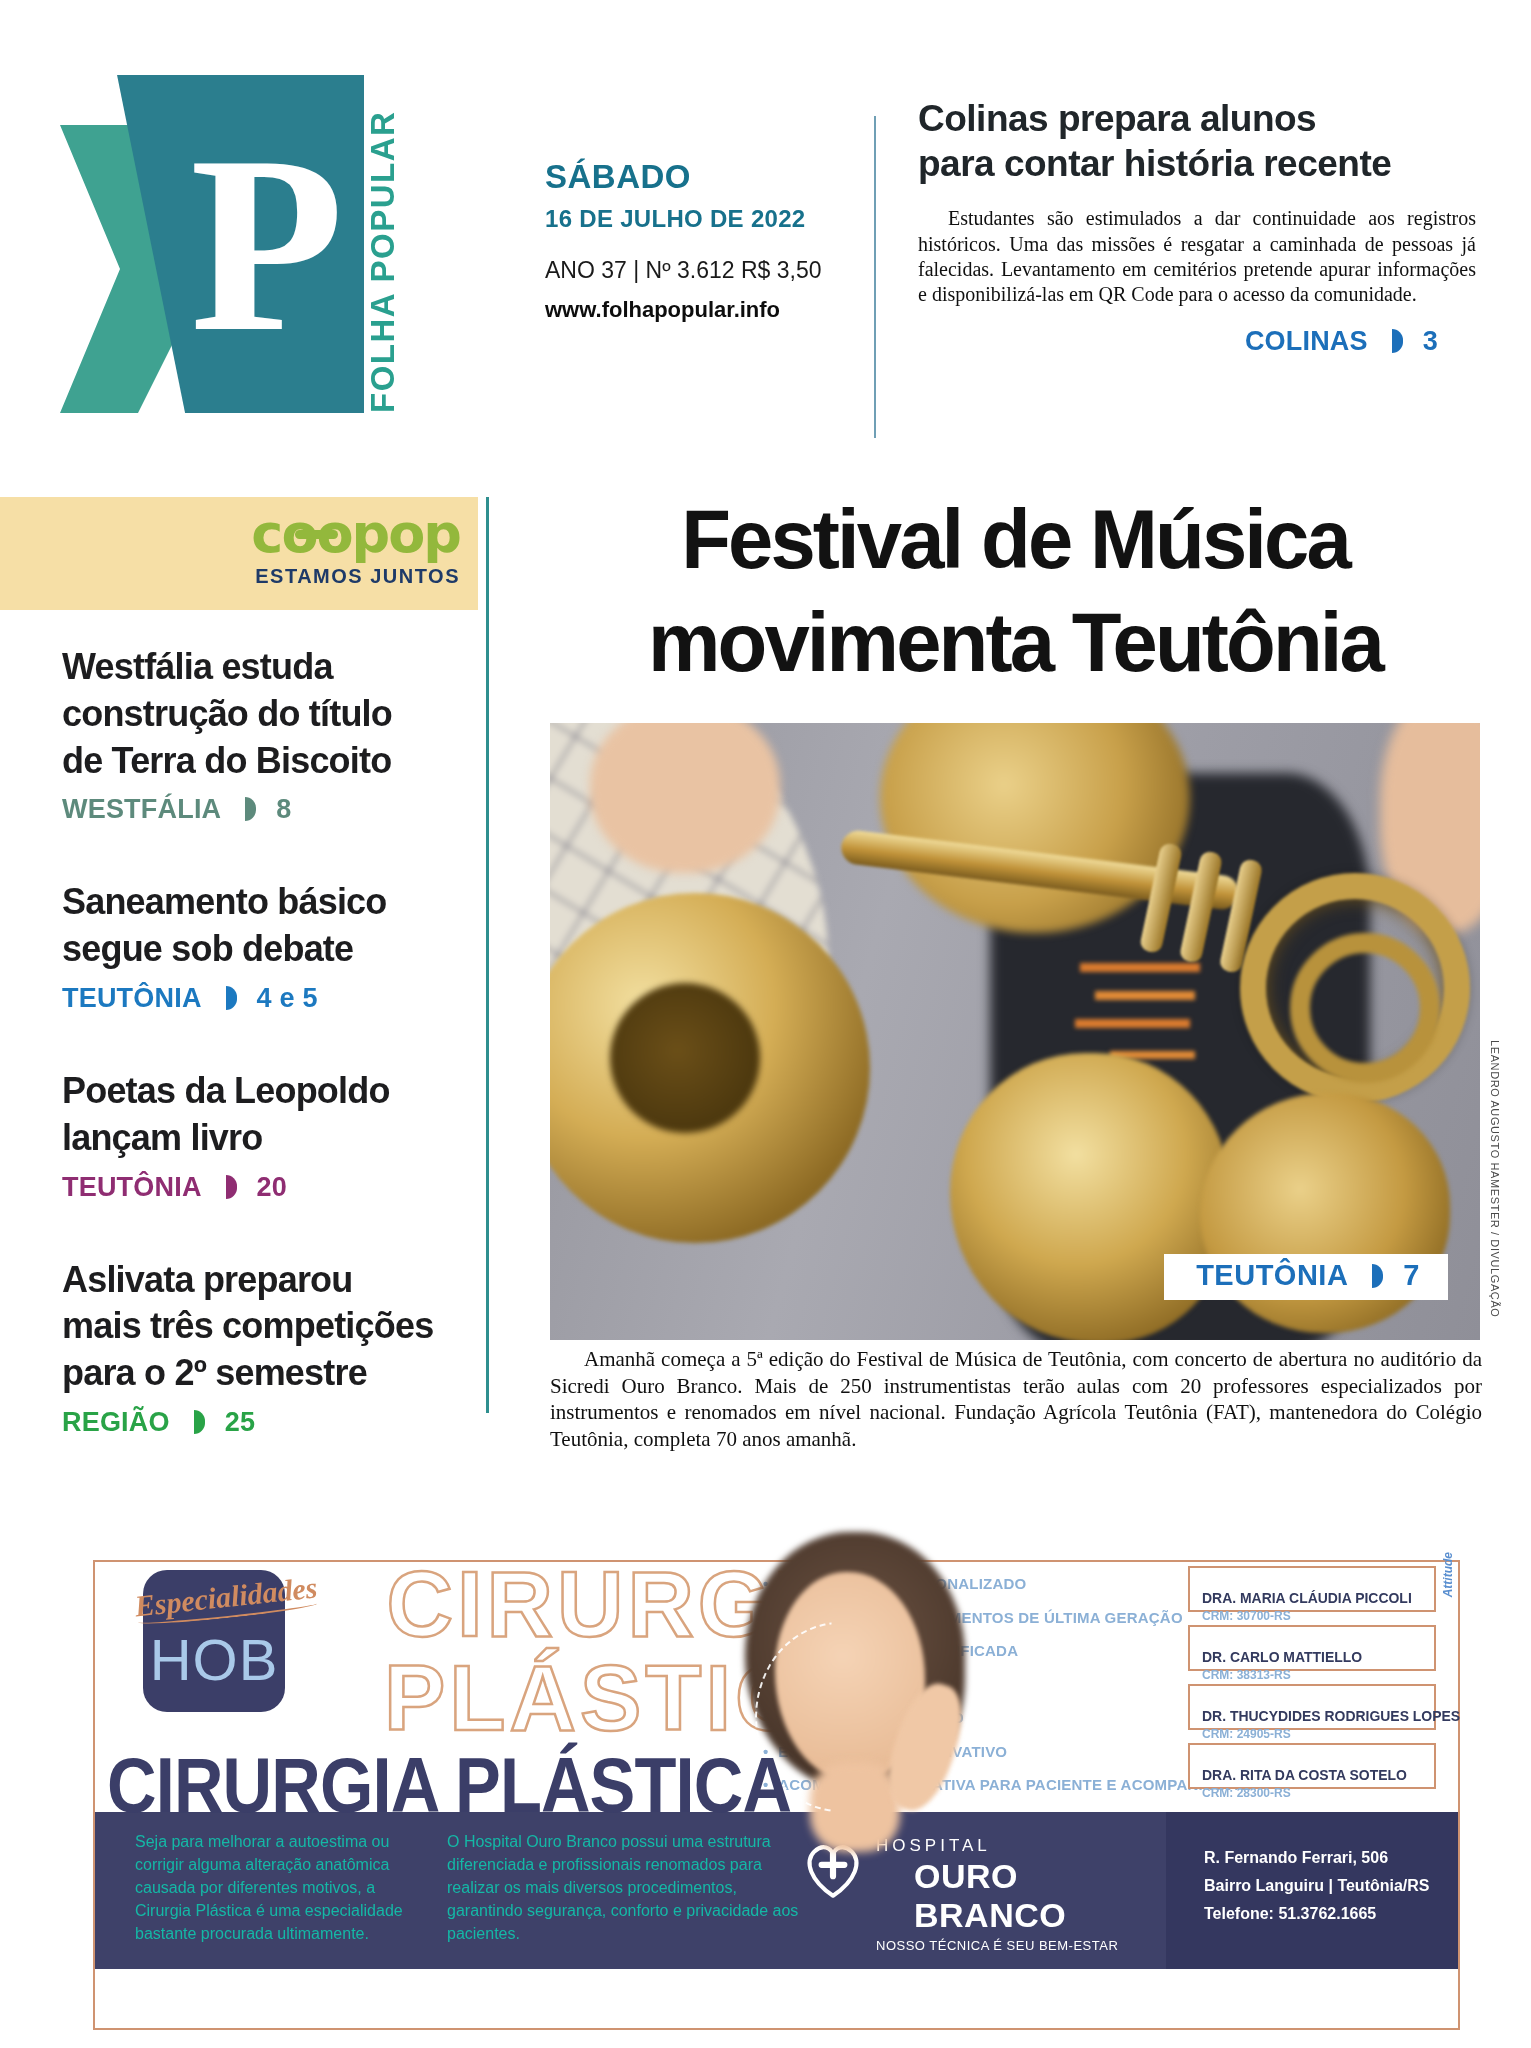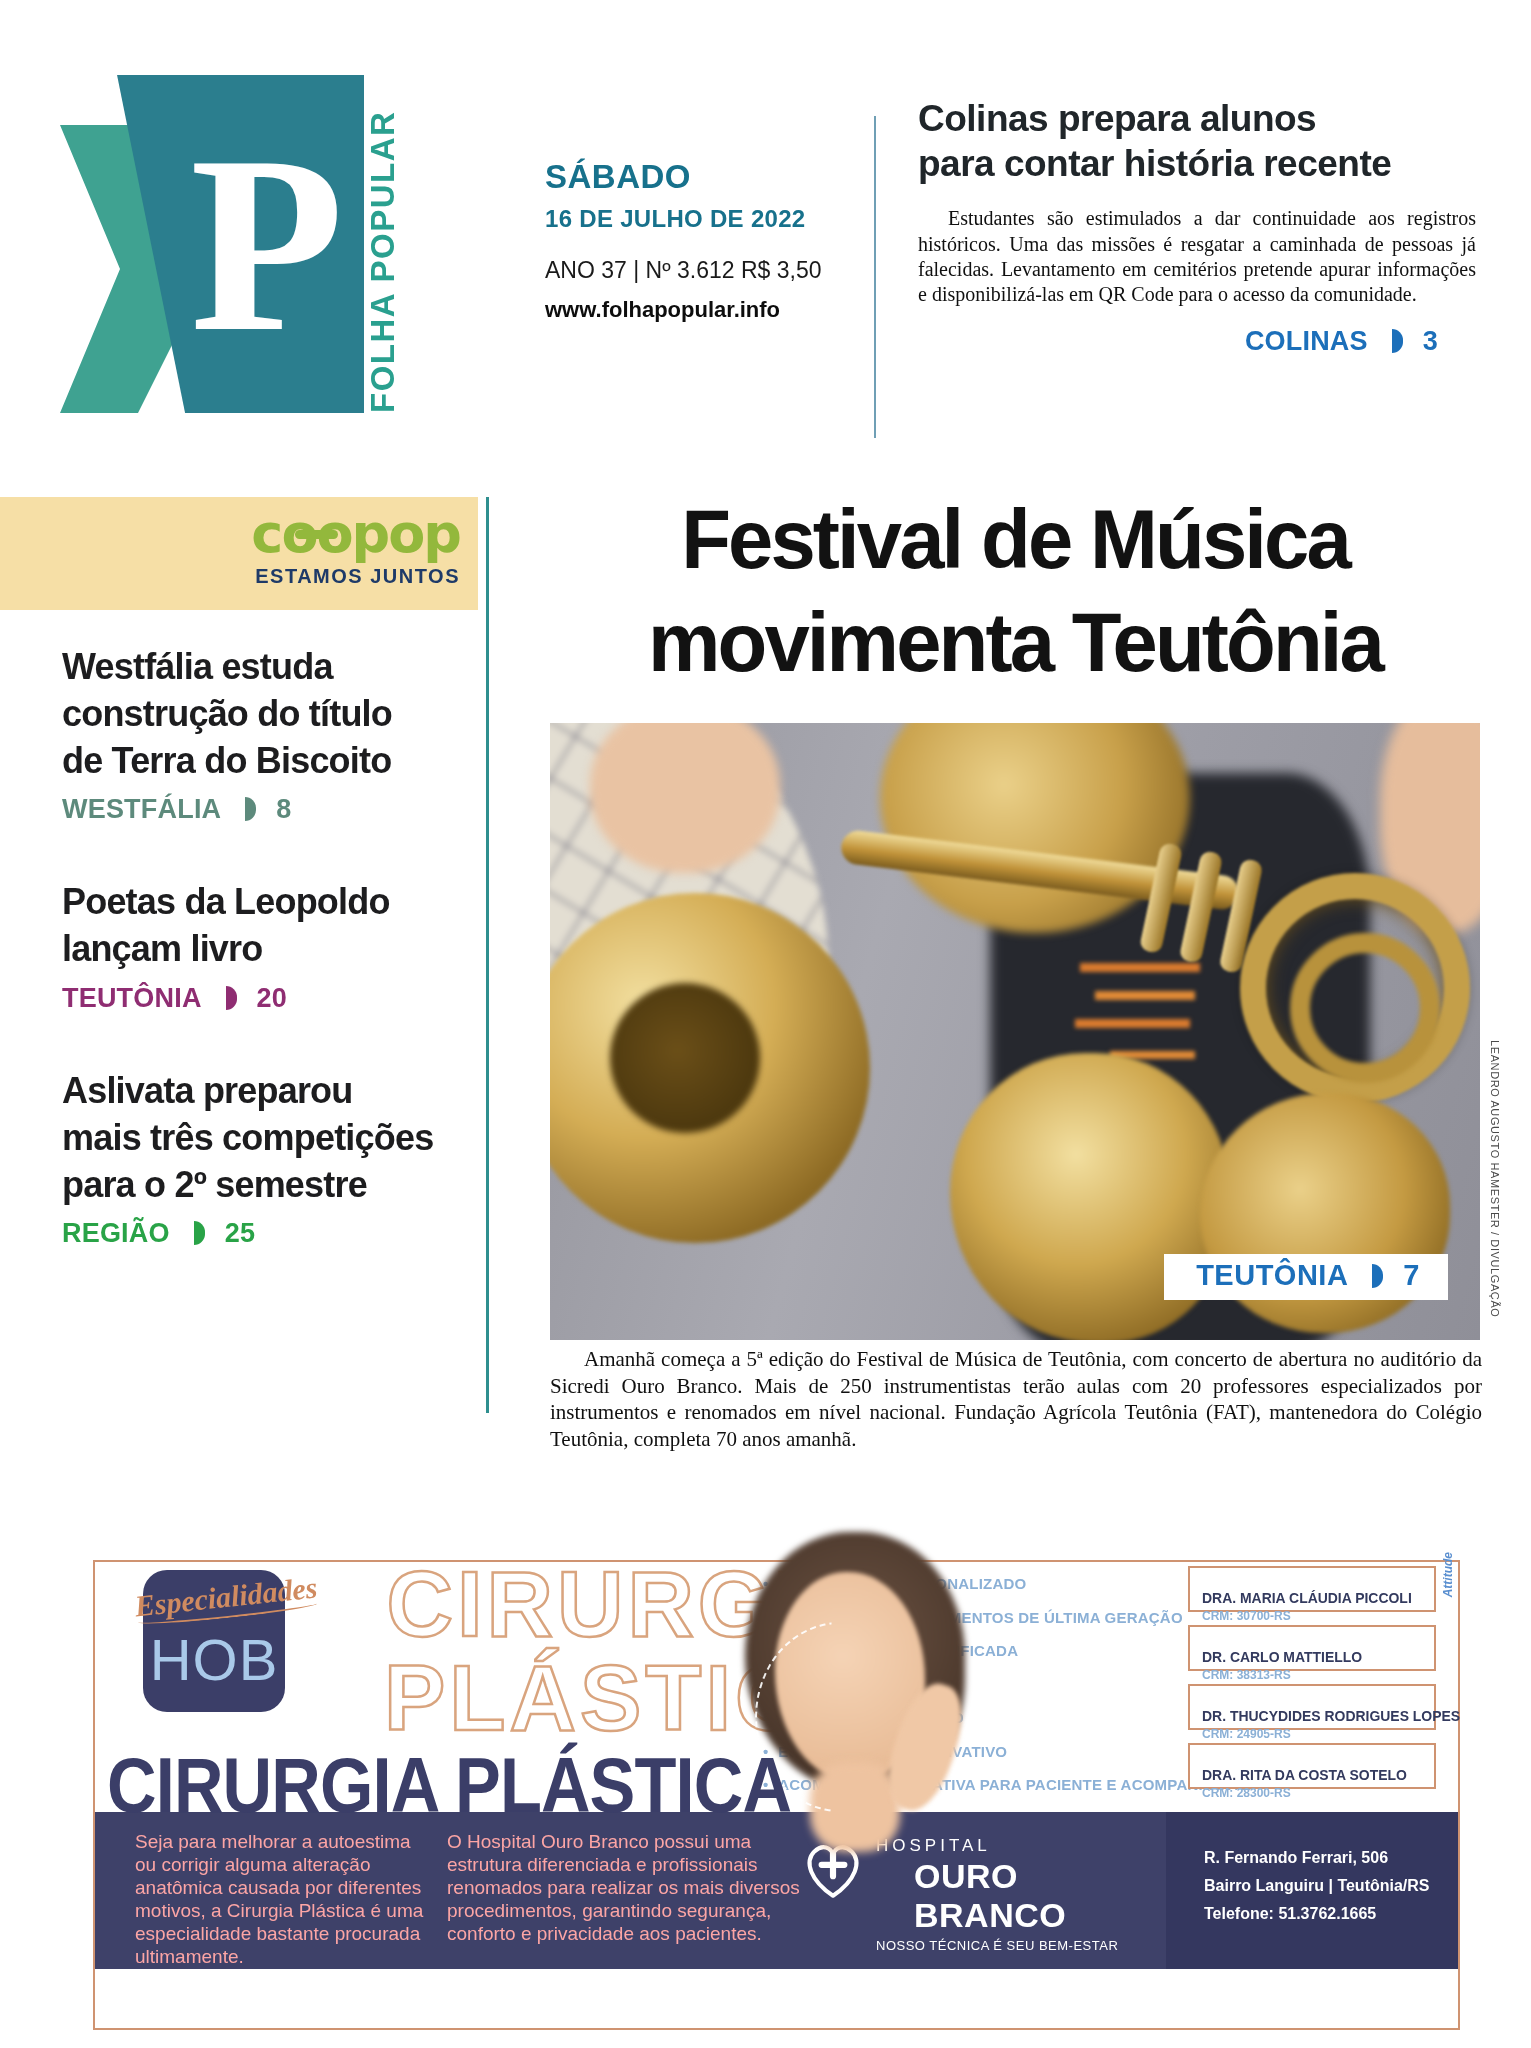--- a/index.html
+++ b/index.html
@@ -145,21 +145,21 @@
   .svc .dot { margin-right:10px; }
   .doctors { position:absolute; left:1093px; top:4px; width:248px; }
   .doc { border:2px solid #cf9371; padding:21px 8px 4px 12px; margin-bottom:13px; height:46px; background:#fff; }
   .doc-name { color:#333a5e; font-size:15.5px; font-weight:bold; white-space:nowrap;
     transform:scaleX(.9); transform-origin:left; }
   .doc-crm { color:#8bb0d6; font-size:12px; font-weight:bold; margin-top:2px; }
   .agency { position:absolute; right:3px; top:-10px; writing-mode:vertical-rl; transform:rotate(180deg);
     color:#5a8fd0; font-size:12px; font-style:italic; font-weight:bold; }
 
   .navy-band { position:absolute; left:0; top:250px; width:100%; height:157px; background:#3e4169; }
-  .band-p { position:absolute; top:18px; color:#fca5a5; font-size:19px; line-height:23px; }
+  .band-p { position:absolute; top:18px; color:#14b8a6; font-size:16px; line-height:23px; }
   .band-p1 { left:40px;  width:295px; }
   .band-p2 { left:352px; width:365px; }
   .band-logo { position:absolute; left:705px; top:24px; width:310px; color:#fff; }
   .heart { position:absolute; left:0; top:2px; width:66px; height:66px; }
   .h-label { margin-left:76px; font-size:17px; letter-spacing:4px; }
   .h-name  { margin-left:114px; font-size:34px; font-weight:bold; letter-spacing:.5px; margin-top:1px; }
   .h-tag   { margin-left:76px; font-size:13px; letter-spacing:.5px; margin-top:3px; white-space:nowrap; }
   .band-panel { position:absolute; right:0; top:0; width:292px; height:100%; background:#34375f; }
   .addr { position:absolute; left:38px; top:32px; color:#fff; font-size:16px; font-weight:bold; line-height:28px; white-space:nowrap; }
 </style>
@@ -198,20 +198,25 @@
   </div>
 
   <div class="side-div"></div>
 
   <div class="sidebar">
     <div class="story">
       <h3>Westfália estuda
 construção do título
 de Terra do Biscoito</h3>
       <div class="kicker k-sage"><span>WESTFÁLIA</span><span class="pg-arrow"></span><span>8</span></div>
+    </div>
+    <div class="story">
+      <h3>Saneamento básico
+segue sob debate</h3>
+      <div class="kicker k-blue"><span>TEUTÔNIA</span><span class="pg-arrow"></span><span>4 e 5</span></div>
     </div>
     <div class="story">
       <h3>Poetas da Leopoldo
 lançam livro</h3>
       <div class="kicker k-purple"><span>TEUTÔNIA</span><span class="pg-arrow"></span><span>20</span></div>
     </div>
     <div class="story">
       <h3>Aslivata preparou
 mais três competições
 para o 2º semestre</h3>

